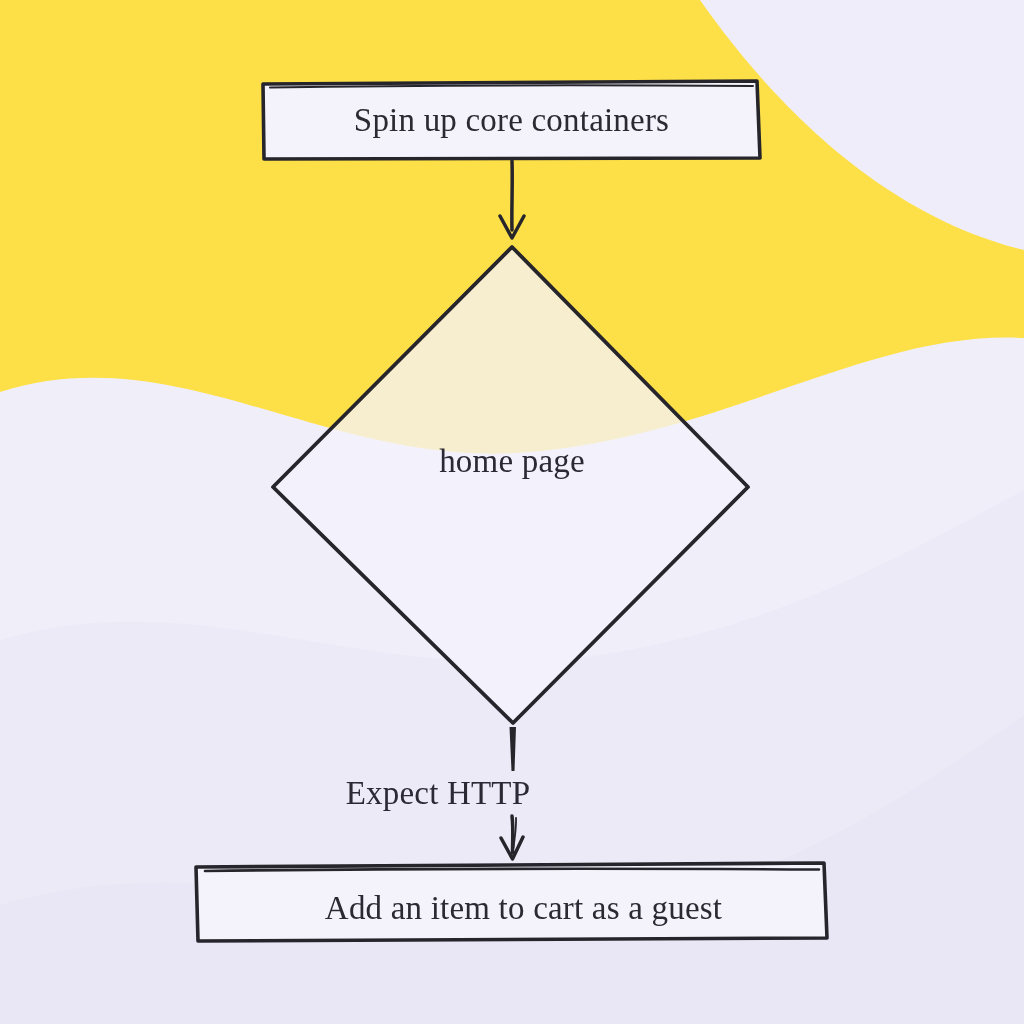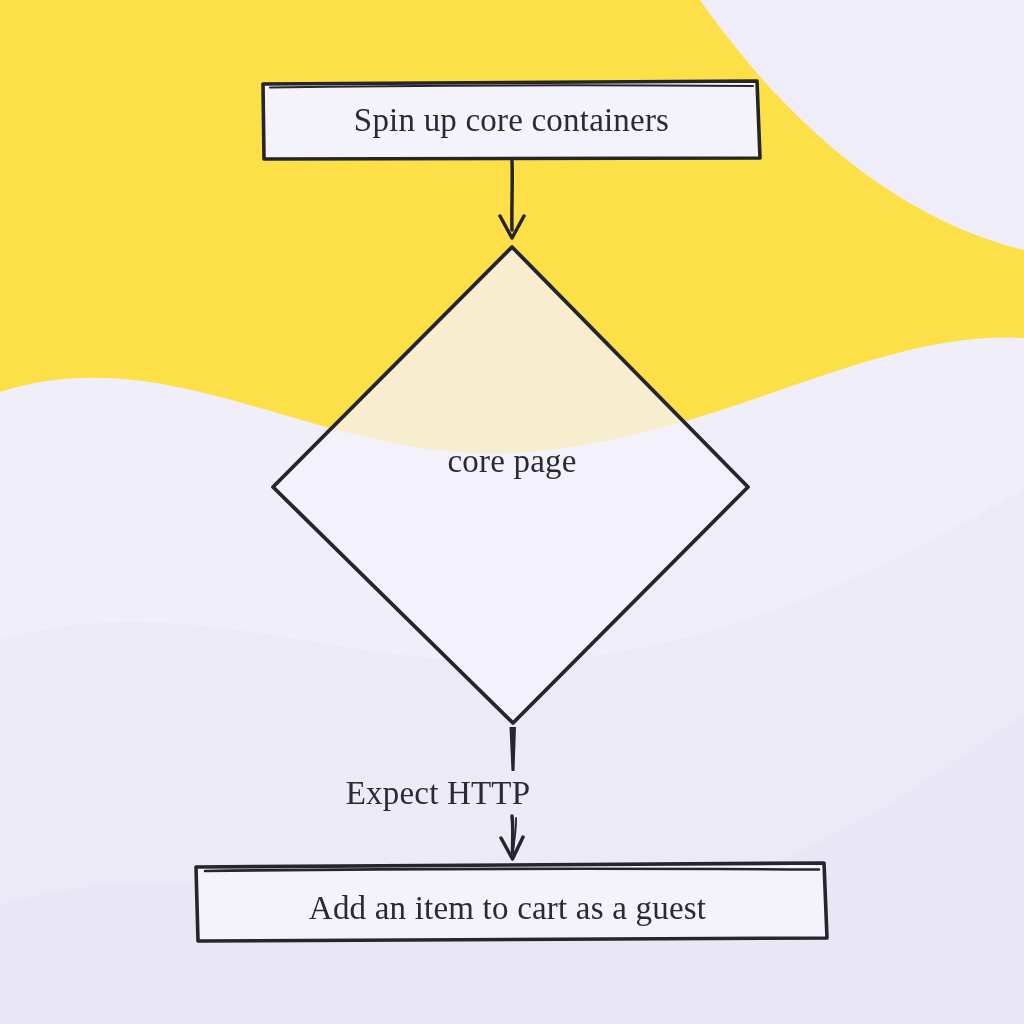--- a/index.html
+++ b/index.html
@@ -73,20 +73,20 @@
 
     <g>
       <path d="M196,867 L824,863 L827,938 L198,941 Z" fill="#f4f3fc" stroke="#26252b" stroke-width="3.6" stroke-linejoin="round"></path>
       <path d="M205,871 C400,868.5 650,868.5 819,869.5" fill="none" stroke="#26252b" stroke-width="2.6" stroke-linecap="round"></path>
     </g>
   </svg>
 
   <div class="label node-label" style="left:263px; top:81px; width:497px; height:78px;">Spin up core containers</div>
 
   <div class="label" style="left:362px; top:438px; width:300px;">
-    <div>core page</div>
+    <div>home page</div>
   </div>
 
   <div class="label" style="left:288px; top:770px; width:300px;">Expect HTTP</div>
 
-  <div class="label node-label" style="left:192px; top:863px; width:631px; height:90px;">Add an item to cart as a guest</div>
+  <div class="label node-label" style="left:208px; top:863px; width:631px; height:90px;">Add an item to cart as a guest</div>
 
 </div>
 
 </body></html>

